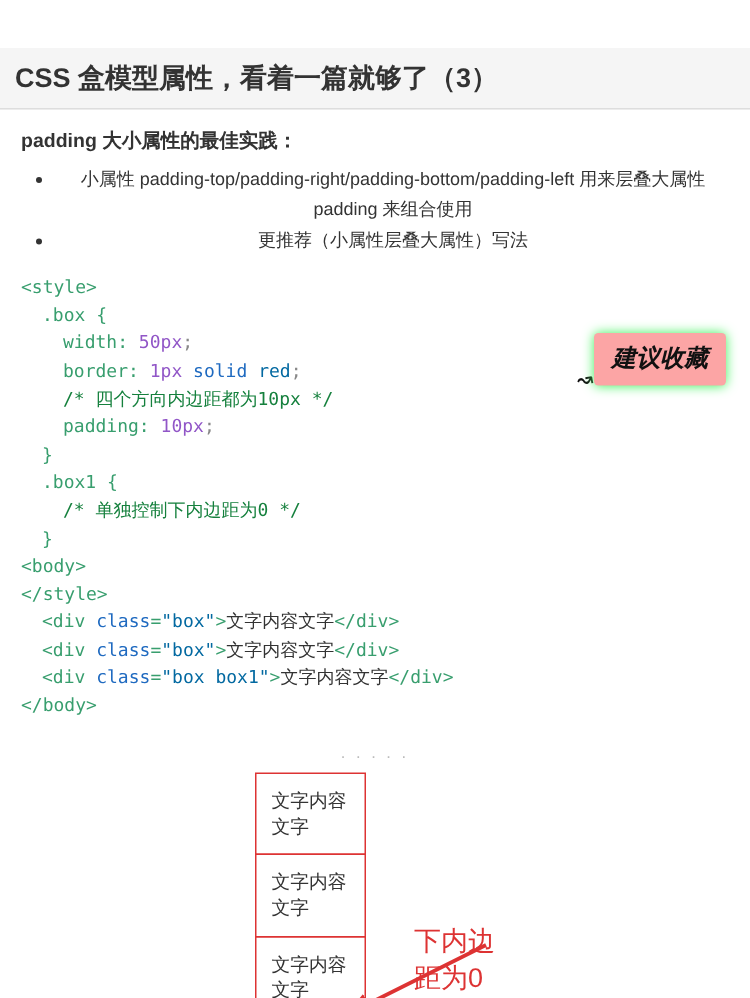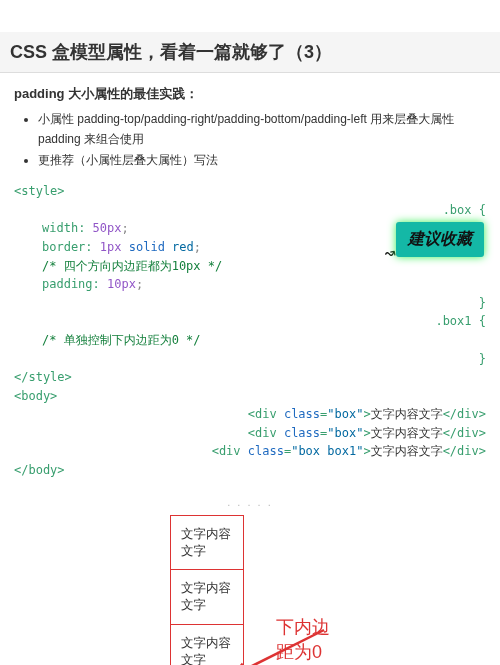--- a/index.html
+++ b/index.html
@@ -25,45 +25,46 @@
   .subhead {
     font-size: 13px;
     font-weight: bold;
     margin: 4px 0 6px 0;
   }
   ul.bullets {
     margin: 4px 0 10px 0;
     padding-left: 24px;
     font-size: 12px;
     line-height: 1.7;
+    text-align: center;
   }
   ul.bullets li::marker { color:#333; }
   .code-area {
     position: relative;
     font-family: Consolas, Menlo, monospace;
     font-size: 12px;
     line-height: 1.55;
     margin-bottom: 14px;
     padding: 2px 0;
   }
   .code-line { white-space: pre; }
-  .i1 { padding-left: 14px; text-align: right; }
+  .i1 { padding-left: 14px; }
   .i2 { padding-left: 28px; }
   .t-green  { color: #389e6e; }
   .t-purple { color: #9156c7; }
   .t-blue   { color: #1f6ac0; }
   .t-red    { color: #0369a1; }
   .t-gray   { color: #888; }
   .comment  { color: #15803d; }
   .sep { text-align:center; color:#bbb; margin:6px 0; font-size:11px; letter-spacing:2px;}
   .badge {
     position: absolute;
     right: 2px;
     top: 42px;
-    background: #14b8a6;
+    background: #fca5a5;
     color: #111;
     font-weight: bold;
     font-size: 16px;
     padding: 5px 12px;
     border-radius: 3px;
     box-shadow: 0 0 8px #3ef05a;
     font-style: italic;
   }
   .badge-arrow {
     position: absolute;
@@ -131,22 +132,22 @@
     <div class="code-line t-green">&lt;style&gt;</div>
     <div class="code-line i1 t-green">.box {</div>
     <div class="code-line i2"><span class="t-green">width</span><span class="t-green">: </span><span class="t-purple">50px</span><span class="t-gray">;</span></div>
     <div class="code-line i2"><span class="t-green">border</span><span class="t-green">: </span><span class="t-purple">1px</span><span> </span><span class="t-blue">solid</span><span> </span><span class="t-red">red</span><span class="t-gray">;</span></div>
     <div class="code-line i2 comment">/* 四个方向内边距都为10px */</div>
     <div class="code-line i2"><span class="t-green">padding</span><span class="t-green">: </span><span class="t-purple">10px</span><span class="t-gray">;</span></div>
     <div class="code-line i1 t-green">}</div>
     <div class="code-line i1 t-green">.box1 {</div>
     <div class="code-line i2 comment">/* 单独控制下内边距为0 */</div>
     <div class="code-line i1 t-green">}</div>
+    <div class="code-line t-green">&lt;body&gt;</div>
     <div class="code-line t-green">&lt;/style&gt;</div>
-    <div class="code-line t-green">&lt;body&gt;</div>
     <div class="code-line i1"><span class="t-green">&lt;div </span><span class="t-blue">class</span><span class="t-green">=</span><span class="t-red">"box"</span><span class="t-green">&gt;</span><span>文字内容文字</span><span class="t-green">&lt;/div&gt;</span></div>
     <div class="code-line i1"><span class="t-green">&lt;div </span><span class="t-blue">class</span><span class="t-green">=</span><span class="t-red">"box"</span><span class="t-green">&gt;</span><span>文字内容文字</span><span class="t-green">&lt;/div&gt;</span></div>
     <div class="code-line i1"><span class="t-green">&lt;div </span><span class="t-blue">class</span><span class="t-green">=</span><span class="t-red">"box box1"</span><span class="t-green">&gt;</span><span>文字内容文字</span><span class="t-green">&lt;/div&gt;</span></div>
     <div class="code-line t-green">&lt;/body&gt;</div>
   </div>
 
   <div class="sep">. . . . .</div>
 
   <div class="demo">
     <div class="boxes">

